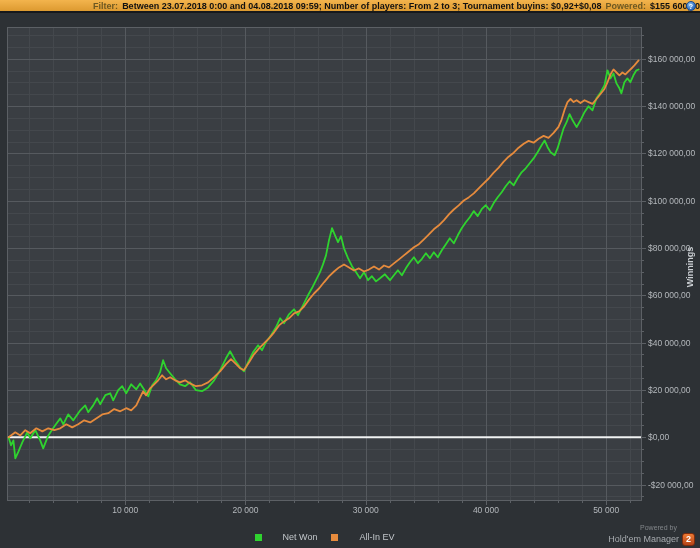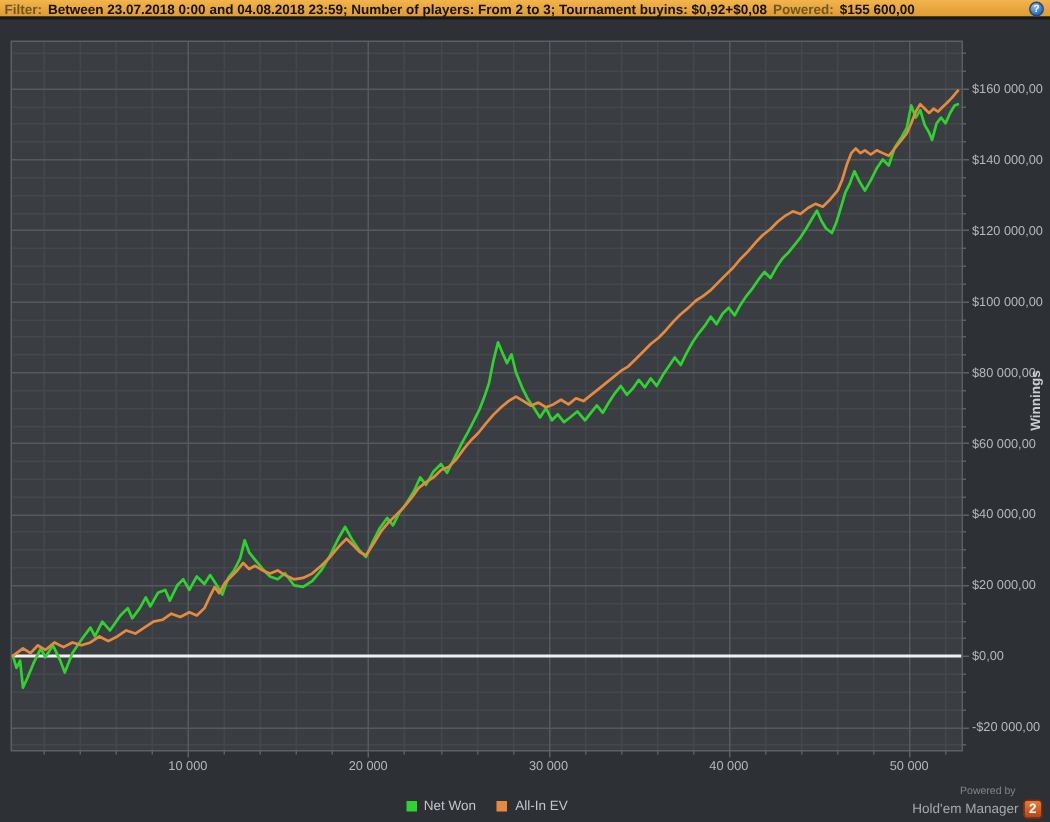--- a/index.html
+++ b/index.html
@@ -9,21 +9,21 @@
     font-family:"Liberation Sans",sans-serif;
     -webkit-font-smoothing:antialiased;
   }
   
   .filter-bar{
     position:absolute;top:0;left:0;width:700px;height:13px;
     background:linear-gradient(#f3b44d,#dd9a30);
     border-bottom:2px solid #17191c;
     display:flex;align-items:center;gap:4px;
     padding-left:3px;box-sizing:border-box;
-    font-size:9px;font-weight:bold;white-space:nowrap;
+    font-size:9px;font-weight:bold;white-space:nowrap;justify-content:flex-end;
   }
   .f-muted{color:#6d5822;}
   .f-strong{color:#111111;}
   .info{
     position:absolute;right:4px;top:1px;width:10px;height:10px;border-radius:50%;
     background:radial-gradient(circle at 35% 30%,#8cc0ee,#2d6cc0 70%);
     color:#ffffff;font-size:7px;font-weight:bold;line-height:10px;text-align:center;
     border:1px solid #1c4a8a;box-sizing:border-box;cursor:pointer;
   }
   
@@ -37,21 +37,21 @@
   .ylabel{
     position:absolute;left:667px;top:262px;width:46px;height:10px;
     transform:rotate(-90deg);transform-origin:50% 50%;
     font-size:9px;font-weight:bold;color:#caced2;text-align:center;
   }
   .legend{
     position:absolute;left:8px;width:633px;top:532px;
     display:flex;justify-content:center;align-items:center;gap:14px;
     font-size:9px;color:#c2c6ca;
   }
-  .legend-item{display:flex;align-items:center;gap:5px;}
+  .legend-item{display:flex;align-items:center;gap:21px;}
   .swatch{width:7px;height:7px;display:inline-block;background:#2fd32f;}
   
   .powered{position:absolute;right:5px;bottom:2px;text-align:right;line-height:1;}
   .powered-by{font-size:7px;color:#82868a;margin-bottom:2px;margin-right:18px;}
   .brand-row{display:flex;align-items:center;gap:3px;justify-content:center;}
   .brand{font-size:9px;color:#a6aaae;}
   .badge{
     width:13px;height:13px;border-radius:3px;display:inline-block;
     background:linear-gradient(#ef7a33,#b44419);
     border:1px solid #7e2d0e;box-sizing:border-box;
@@ -235,19 +235,19 @@
       <div class="powered-by">Powered by</div>
       <div class="brand-row">
         <span class="brand">Hold'em Manager</span>
         <span class="badge">2</span>
       </div>
     </div>
   </div>
 
   <div class="filter-bar">
     <span class="f-muted">Filter:</span>
-    <span class="f-strong">Between 23.07.2018 0:00 and 04.08.2018 23:59; Number of players: From 2 to 3; Tournament buyins: $0,92+$0,08</span>
+    <span class="f-strong">Between 23.07.2018 0:00 and 04.08.2018 09:59; Number of players: From 2 to 3; Tournament buyins: $0,92+$0,08</span>
     <span class="f-muted">Powered:</span>
     <span class="f-strong">$155 600,00</span>
     <span class="info">?</span>
   </div>
 
 </div>
 
 </body></html>

